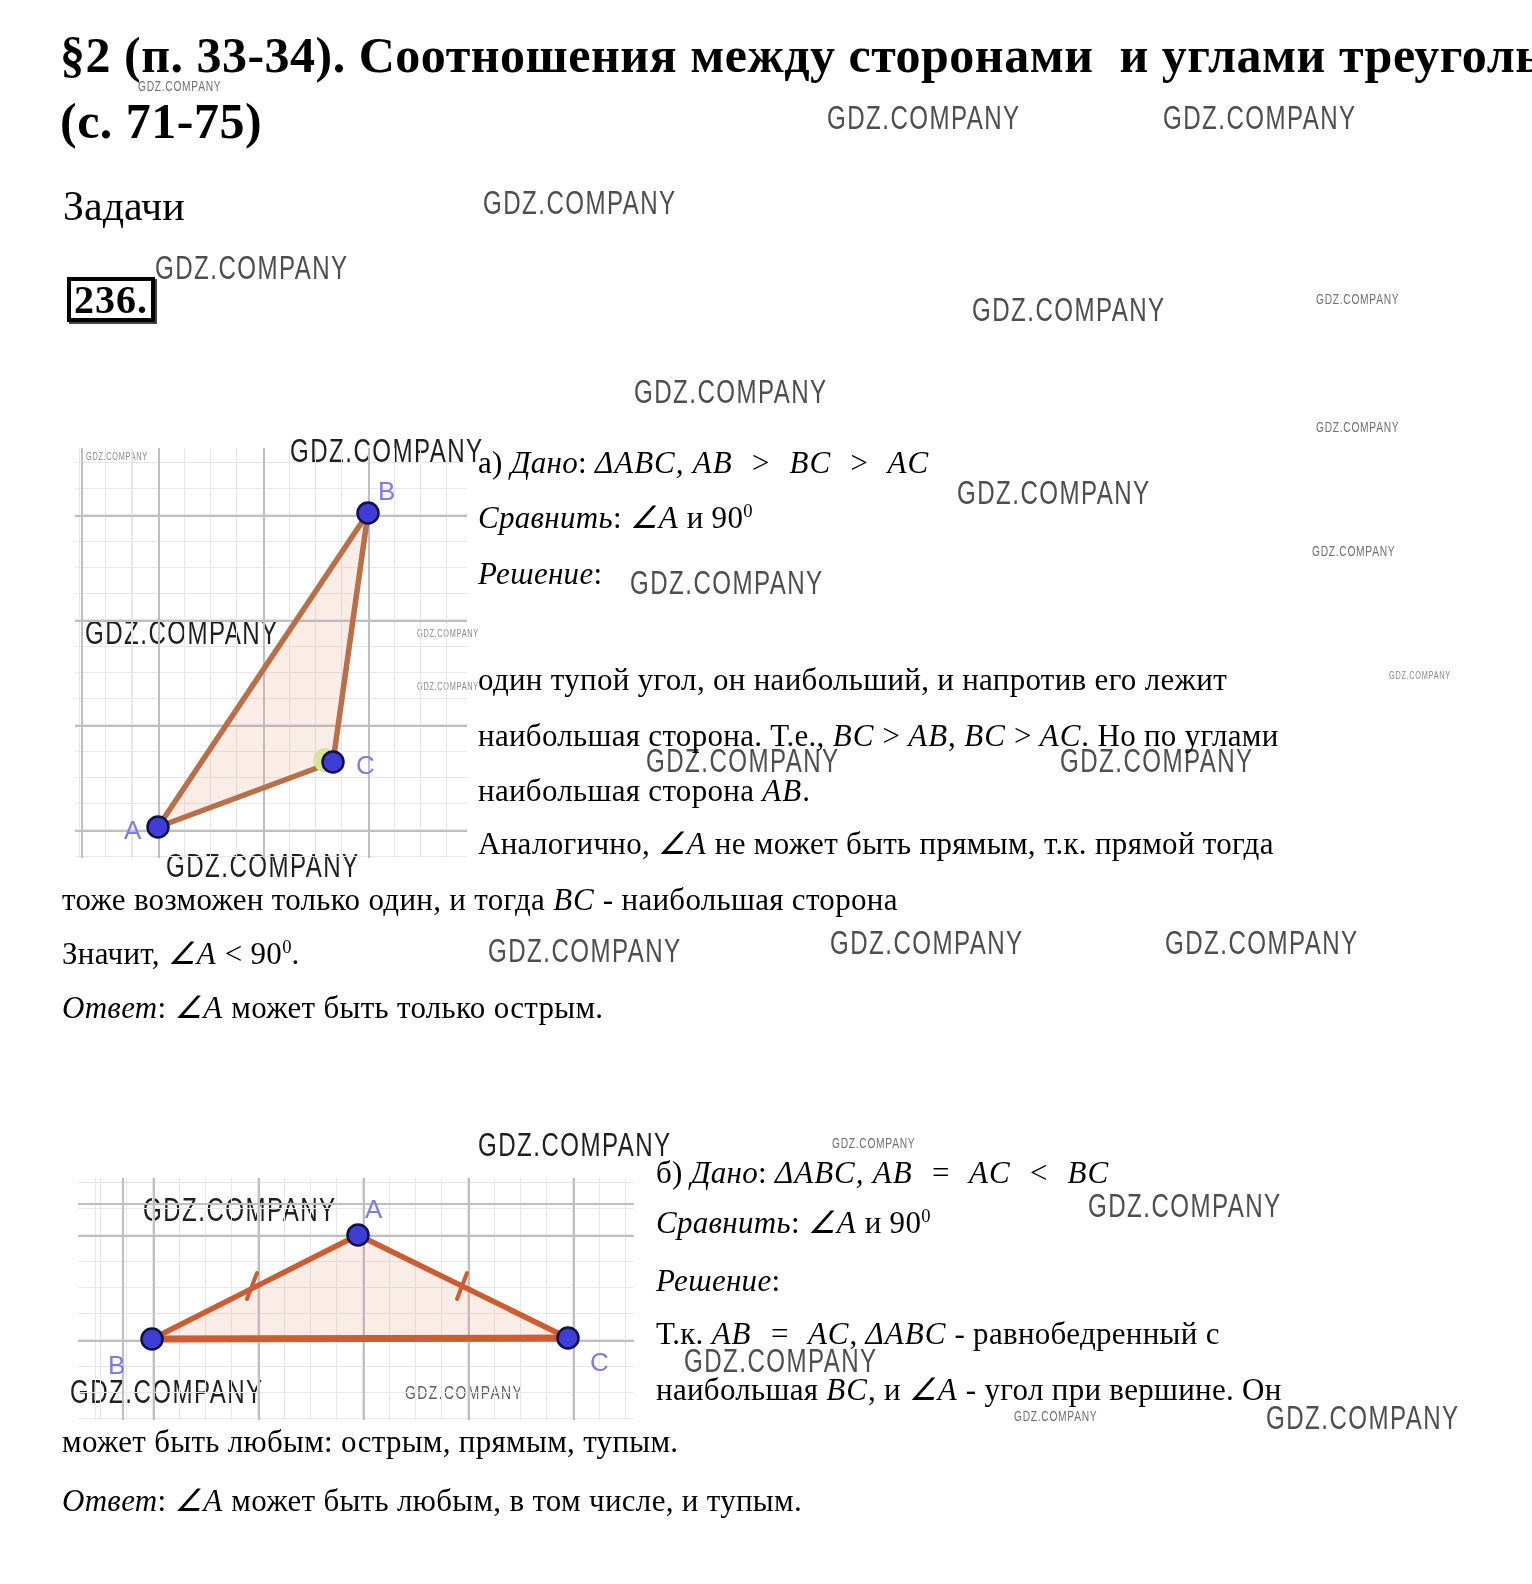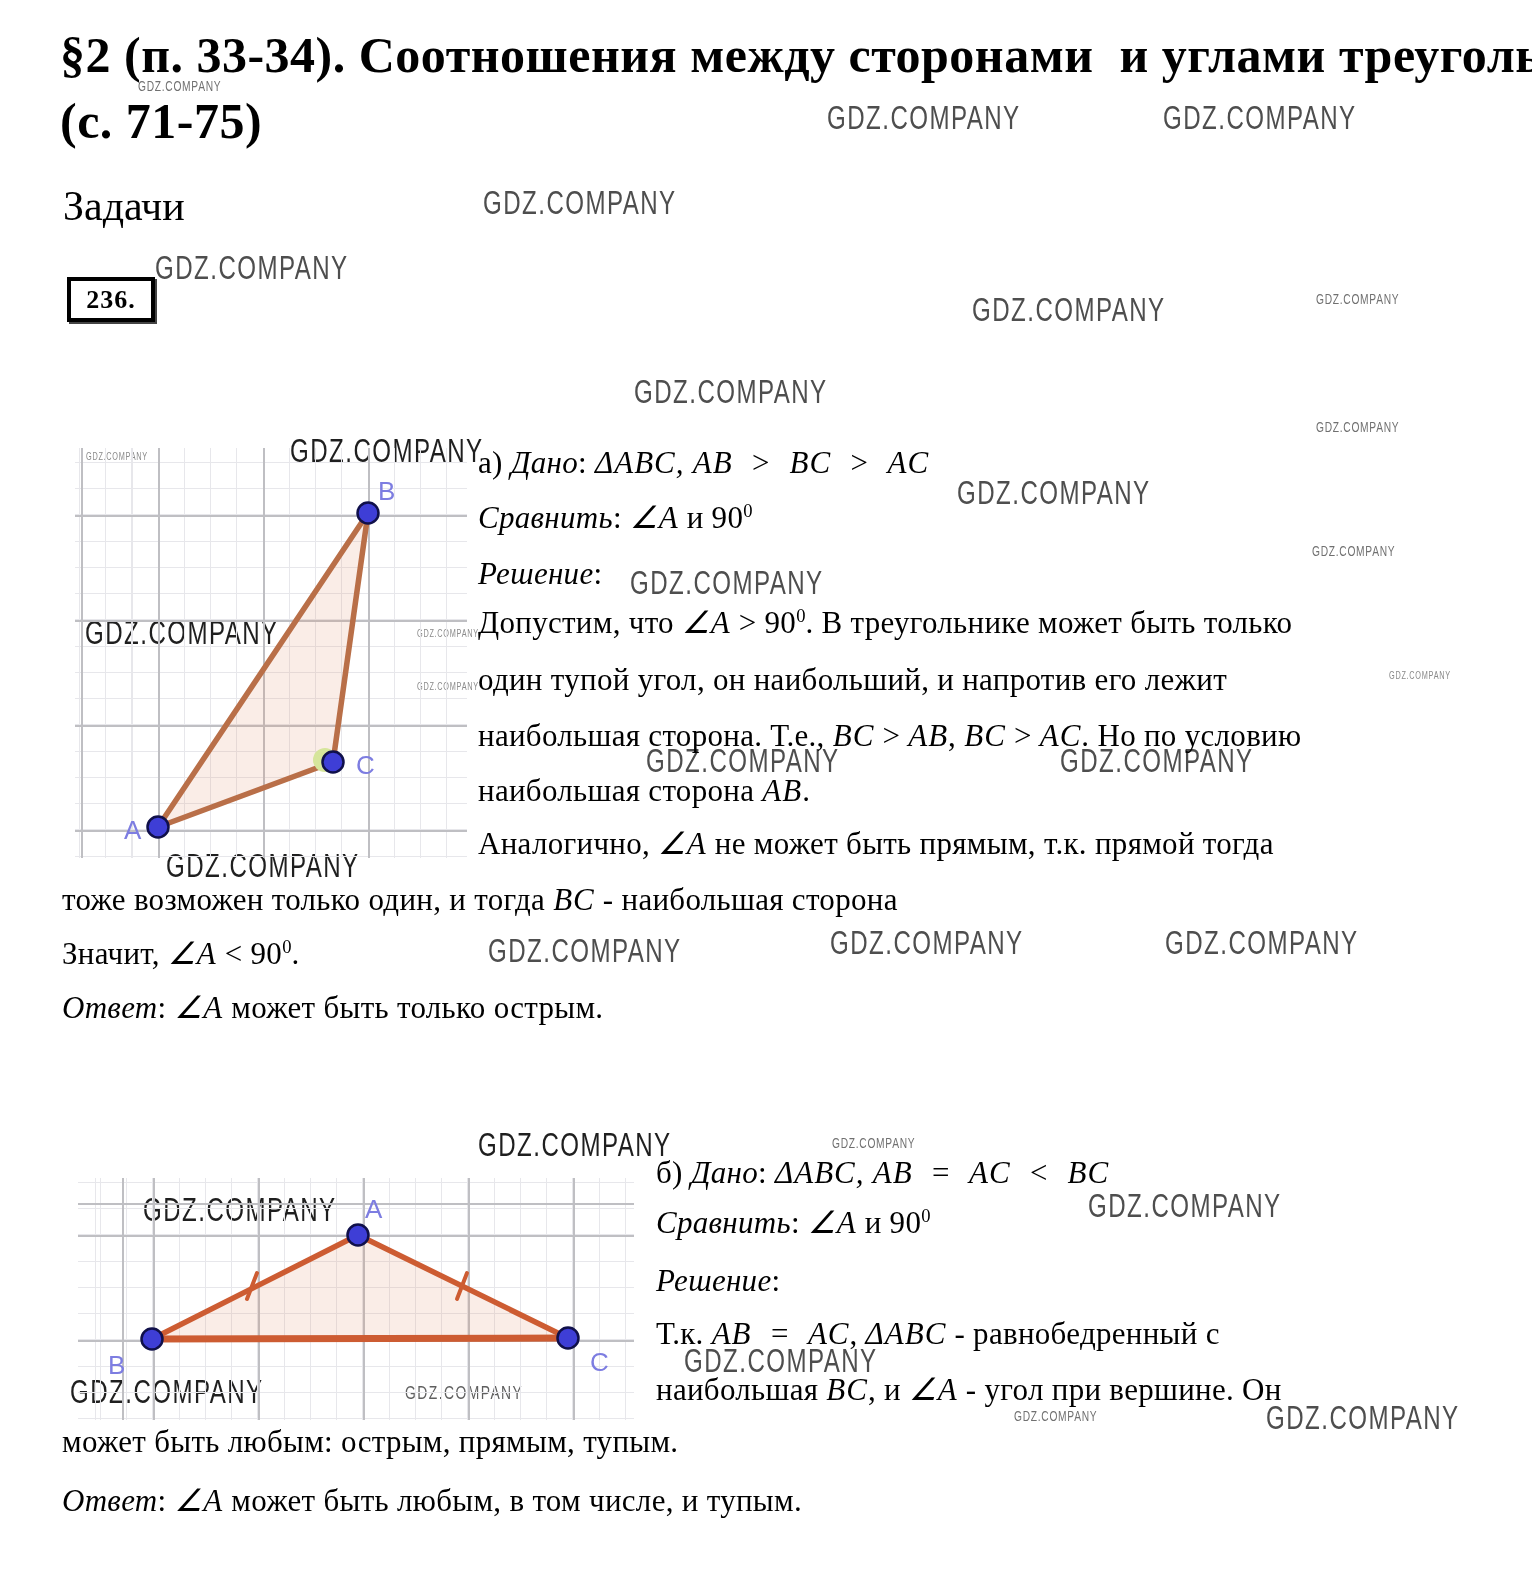--- a/index.html
+++ b/index.html
@@ -6,21 +6,21 @@
   .page{position:relative;width:1532px;height:1584px;background:#ffffff;overflow:hidden;
         font-family:"Liberation Serif",serif;color:#000;}
   
   .title{position:absolute;font-weight:bold;font-size:50px;letter-spacing:.5px;white-space:pre;}
   .title-l1{left:60px;top:26px;}
   .title-l2{left:60px;top:92px;}
   .tasks-heading{position:absolute;left:63px;top:182px;font-weight:normal;font-size:42px;}
   .prob-box{position:absolute;left:67px;top:277px;width:88px;height:45px;border:4px solid #000;
             box-sizing:border-box;display:flex;align-items:center;justify-content:center;
             background:#fff;box-shadow:2px 2px 0 #444;}
-  .prob-box span{font-weight:bold;font-size:26px;letter-spacing:1px;}
+  .prob-box span{font-weight:bold;font-size:40px;letter-spacing:1px;}
   
   .line{position:absolute;font-size:31px;letter-spacing:.3px;white-space:pre;line-height:1.15;}
   .line .i{font-style:italic;}
   .line .m{font-style:italic;letter-spacing:1px;}
   .line .sup{vertical-align:super;font-size:60%;line-height:0;letter-spacing:0;}
   
   .wm{position:absolute;font-family:"Liberation Sans",sans-serif;font-weight:300;
       transform:scaleX(.73);transform-origin:0 0;letter-spacing:2px;white-space:nowrap;line-height:1;}
   .wm.xs{font-size:10px;color:#8a8a8a;letter-spacing:1px;}
   .wm.s{font-size:14px;color:#707070;letter-spacing:1px;}
@@ -125,23 +125,22 @@
       <circle class="dot" cx="490" cy="160" r="10.5"></circle>
       <text class="vlabel" x="287" y="40">A</text>
       <text class="vlabel" x="30" y="196">B</text>
       <text class="vlabel" x="512" y="193">C</text>
     </svg>
   </div>
 
   <div class="line" style="left:478px;top:445px"><span class="n">а) </span><span class="i">Дано</span><span class="n">: </span><span class="m">ΔABC, AB  &gt;  BC  &gt;  AC</span></div>
   <div class="line" style="left:478px;top:500px"><span class="i">Сравнить</span><span class="n">: </span><span class="m">∠A</span><span class="n"> и 90</span><span class="sup">0</span></div>
   <div class="line" style="left:478px;top:556px"><span class="i">Решение</span><span class="n">:</span></div>
-  <div class="line" style="left:478px;top:605px"><span class="n">Допустим, что </span><span class="m">∠A</span><span class="n"> &gt; 90</span><span class="sup">0</span><span class="n">. В треугольнике может быть только</span></div>
   <div class="line" style="left:478px;top:662px"><span class="n">один тупой угол, он наибольший, и напротив его лежит</span></div>
-  <div class="line" style="left:478px;top:718px"><span class="n">наибольшая сторона. Т.е., </span><span class="m">BC</span><span class="n"> &gt; </span><span class="m">AB</span><span class="n">, </span><span class="m">BC</span><span class="n"> &gt; </span><span class="m">AC</span><span class="n">. Но по условию</span></div>
+  <div class="line" style="left:478px;top:718px"><span class="n">наибольшая сторона. Т.е., </span><span class="m">BC</span><span class="n"> &gt; </span><span class="m">AB</span><span class="n">, </span><span class="m">BC</span><span class="n"> &gt; </span><span class="m">AC</span><span class="n">. Но по углами</span></div>
   <div class="line" style="left:478px;top:773px"><span class="n">наибольшая сторона </span><span class="m">AB</span><span class="n">.</span></div>
   <div class="line" style="left:478px;top:826px"><span class="n">Аналогично, </span><span class="m">∠A</span><span class="n"> не может быть прямым, т.к. прямой тогда</span></div>
   <div class="line" style="left:62px;top:882px"><span class="n">тоже возможен только один, и тогда </span><span class="m">BC</span><span class="n"> - наибольшая сторона</span></div>
   <div class="line" style="left:62px;top:936px"><span class="n">Значит, </span><span class="m">∠A</span><span class="n"> &lt; 90</span><span class="sup">0</span><span class="n">.</span></div>
   <div class="line" style="left:62px;top:990px"><span class="i">Ответ</span><span class="n">: </span><span class="m">∠A</span><span class="n"> может быть только острым.</span></div>
 
   <div class="line" style="left:656px;top:1155px"><span class="n">б) </span><span class="i">Дано</span><span class="n">: </span><span class="m">ΔABC, AB  =  AC  &lt;  BC</span></div>
   <div class="line" style="left:656px;top:1205px"><span class="i">Сравнить</span><span class="n">: </span><span class="m">∠A</span><span class="n"> и 90</span><span class="sup">0</span></div>
   <div class="line" style="left:656px;top:1263px"><span class="i">Решение</span><span class="n">:</span></div>
   <div class="line" style="left:656px;top:1316px"><span class="n">Т.к. </span><span class="m">AB  =  AC</span><span class="n">, </span><span class="m">ΔABC</span><span class="n"> - равнобедренный с</span></div>

